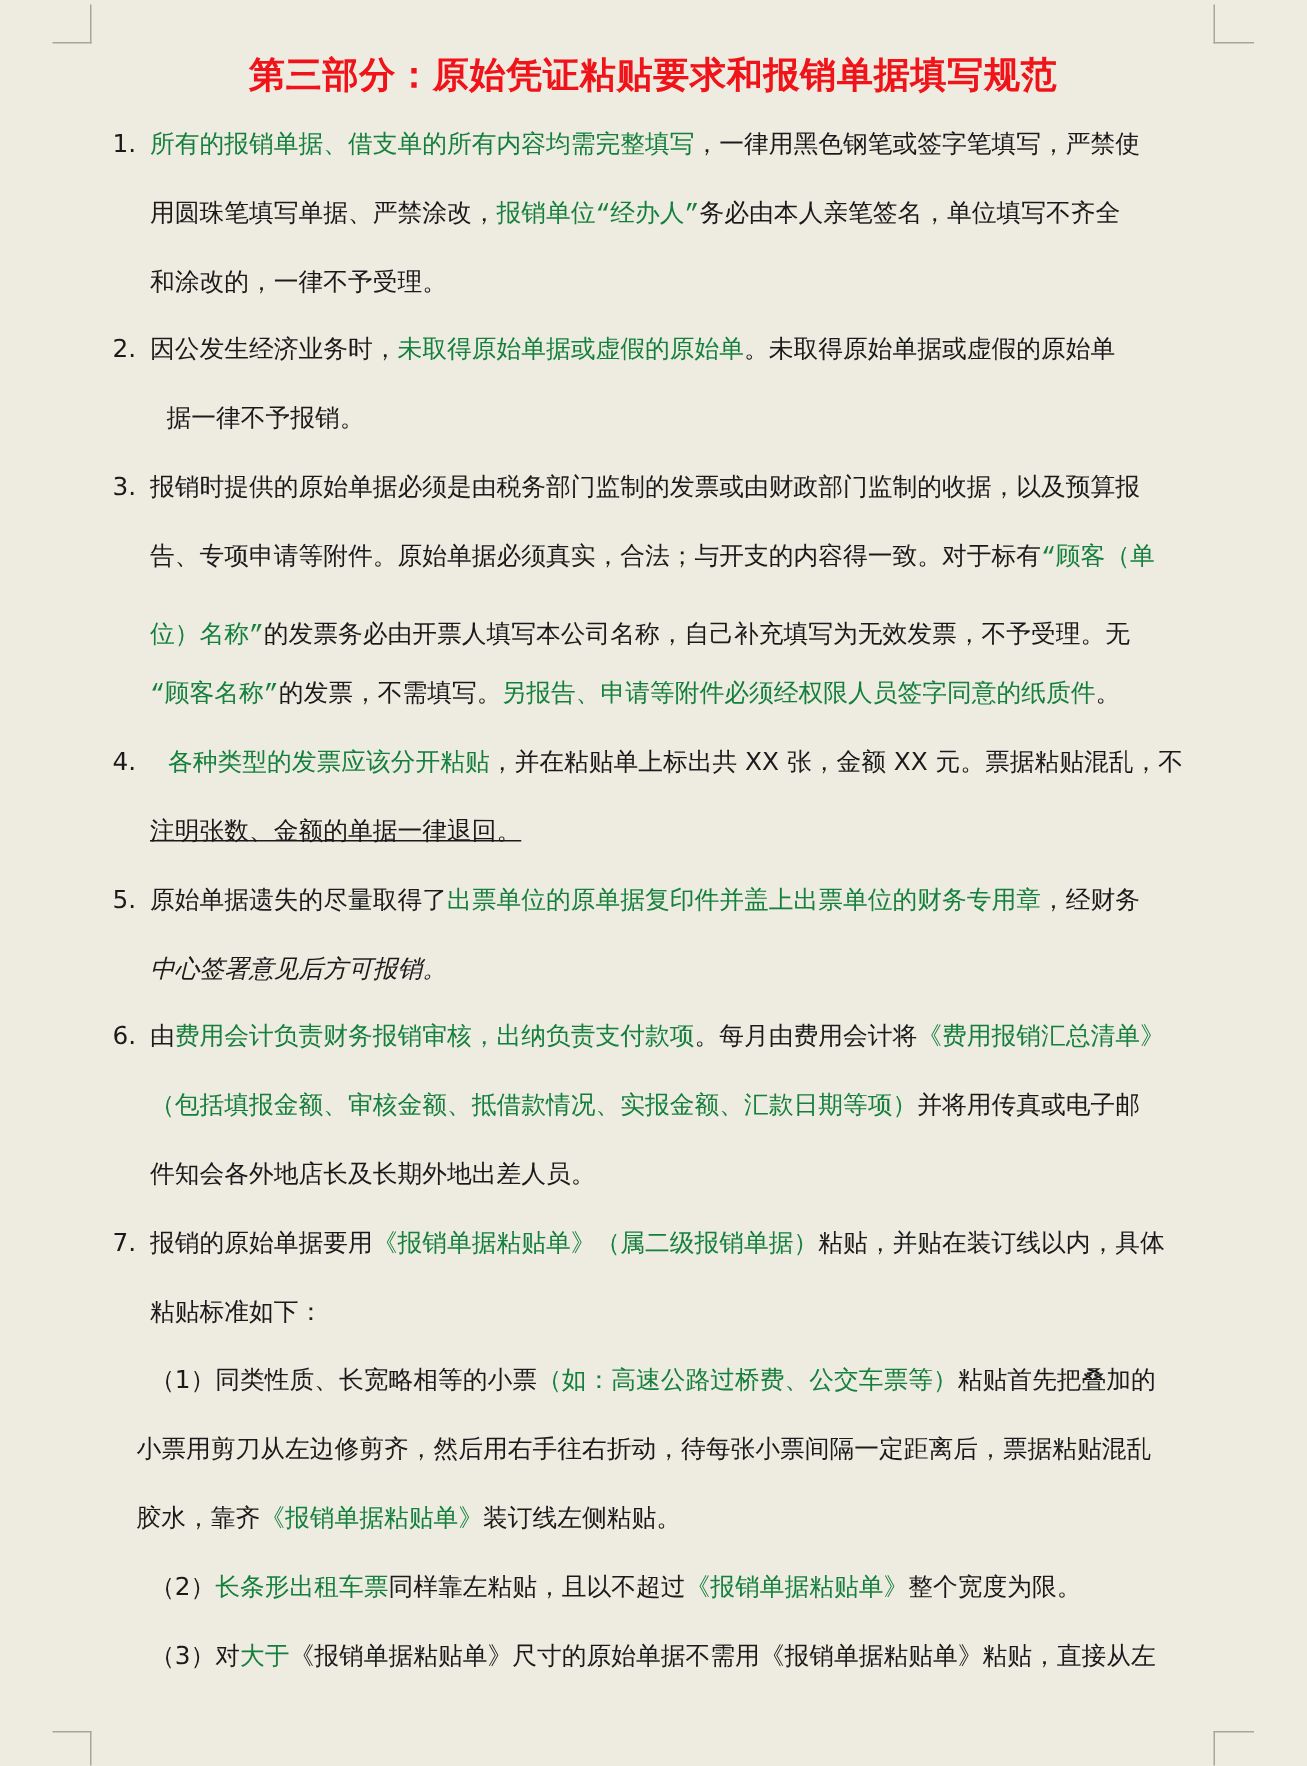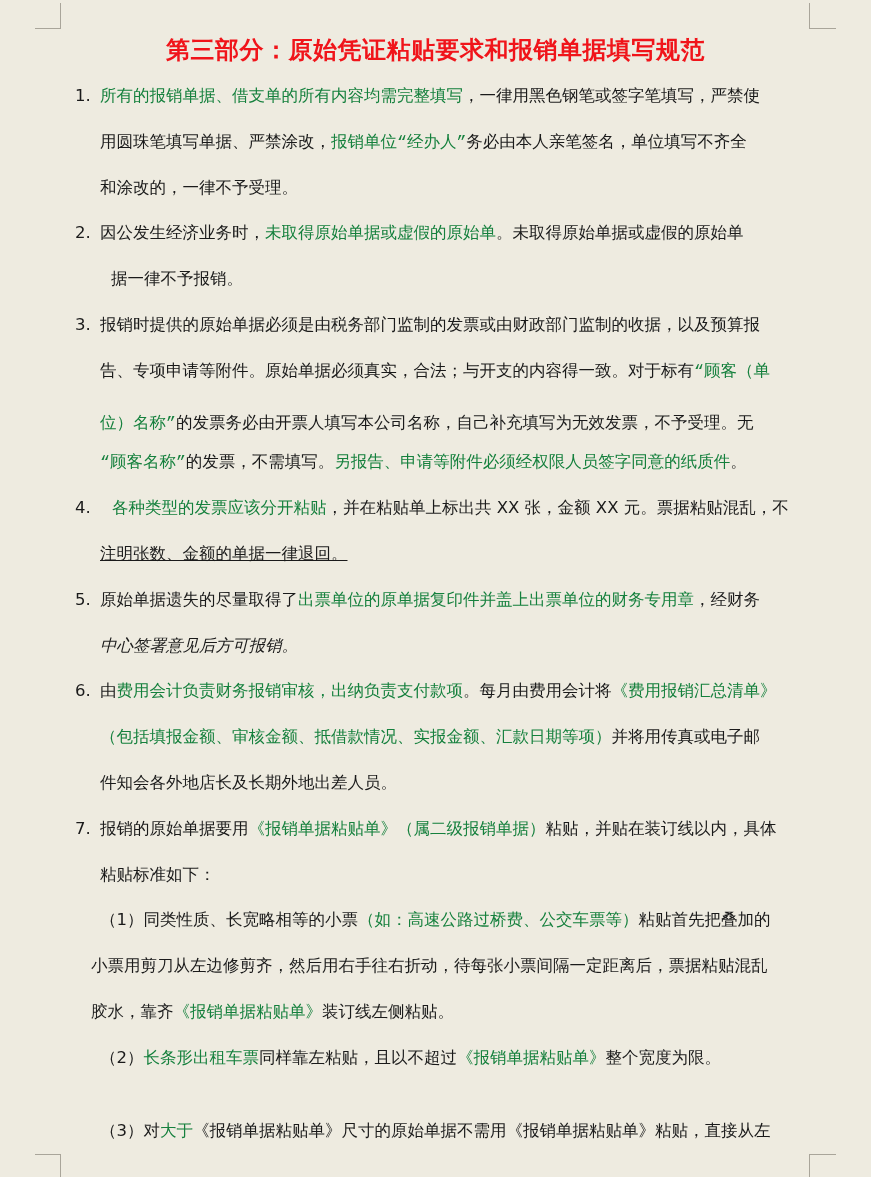--- a/index.html
+++ b/index.html
@@ -60,14 +60,14 @@
     <div class="line" style="left: 100px; top: 679.4px;"><span>由</span><span class="red">费用会计负责财务报销审核，出纳负责支付款项</span><span>。每月由费用会计将</span><span class="red">《费用报销汇总清单》</span></div>
     <div class="line" style="left: 100px; top: 725.2px;"><span class="red">（包括填报金额、审核金额、抵借款情况、实报金额、汇款日期等项）</span><span>并将用传真或电子邮</span></div>
     <div class="line" style="left: 100px; top: 771px;"><span>件知会各外地店长及长期外地出差人员。</span></div>
     <div class="line num" style="top: 816.8px;">7.</div>
     <div class="line" style="left: 100px; top: 816.8px;"><span>报销的原始单据要用</span><span class="red">《报销单据粘贴单》（属二级报销单据）</span><span>粘贴，并贴在装订线以内，具体</span></div>
     <div class="line" style="left: 100px; top: 862.6px;"><span>粘贴标准如下：</span></div>
     <div class="line" style="left: 100px; top: 908.4px;"><span>（1）同类性质、长宽略相等的小票</span><span class="red">（如：高速公路过桥费、公交车票等）</span><span>粘贴首先把叠加的</span></div>
     <div class="line" style="left: 91px; top: 954.2px;"><span>小票用剪刀从左边修剪齐，然后用右手往右折动，待每张小票间隔一定距离后，票据粘贴混乱</span></div>
     <div class="line" style="left: 91px; top: 1000px;"><span>胶水，靠齐</span><span class="red">《报销单据粘贴单》</span><span>装订线左侧粘贴。</span></div>
     <div class="line" style="left: 100px; top: 1045.8px;"><span>（2）</span><span class="red">长条形出租车票</span><span>同样靠左粘贴，且以不超过</span><span class="red">《报销单据粘贴单》</span><span>整个宽度为限。</span></div>
-    <div class="line" style="left: 100px; top: 1091.6px; margin-top: 27px;"><span>（3）对</span><span class="red">大于</span><span>《报销单据粘贴单》尺寸的原始单据不需用《报销单据粘贴单》粘贴，直接从左</span></div>
+    <div class="line" style="left: 100px; top: 1091.6px;"><span>（3）对</span><span class="red">大于</span><span>《报销单据粘贴单》尺寸的原始单据不需用《报销单据粘贴单》粘贴，直接从左</span></div>
   </div>
 
 </body></html>

